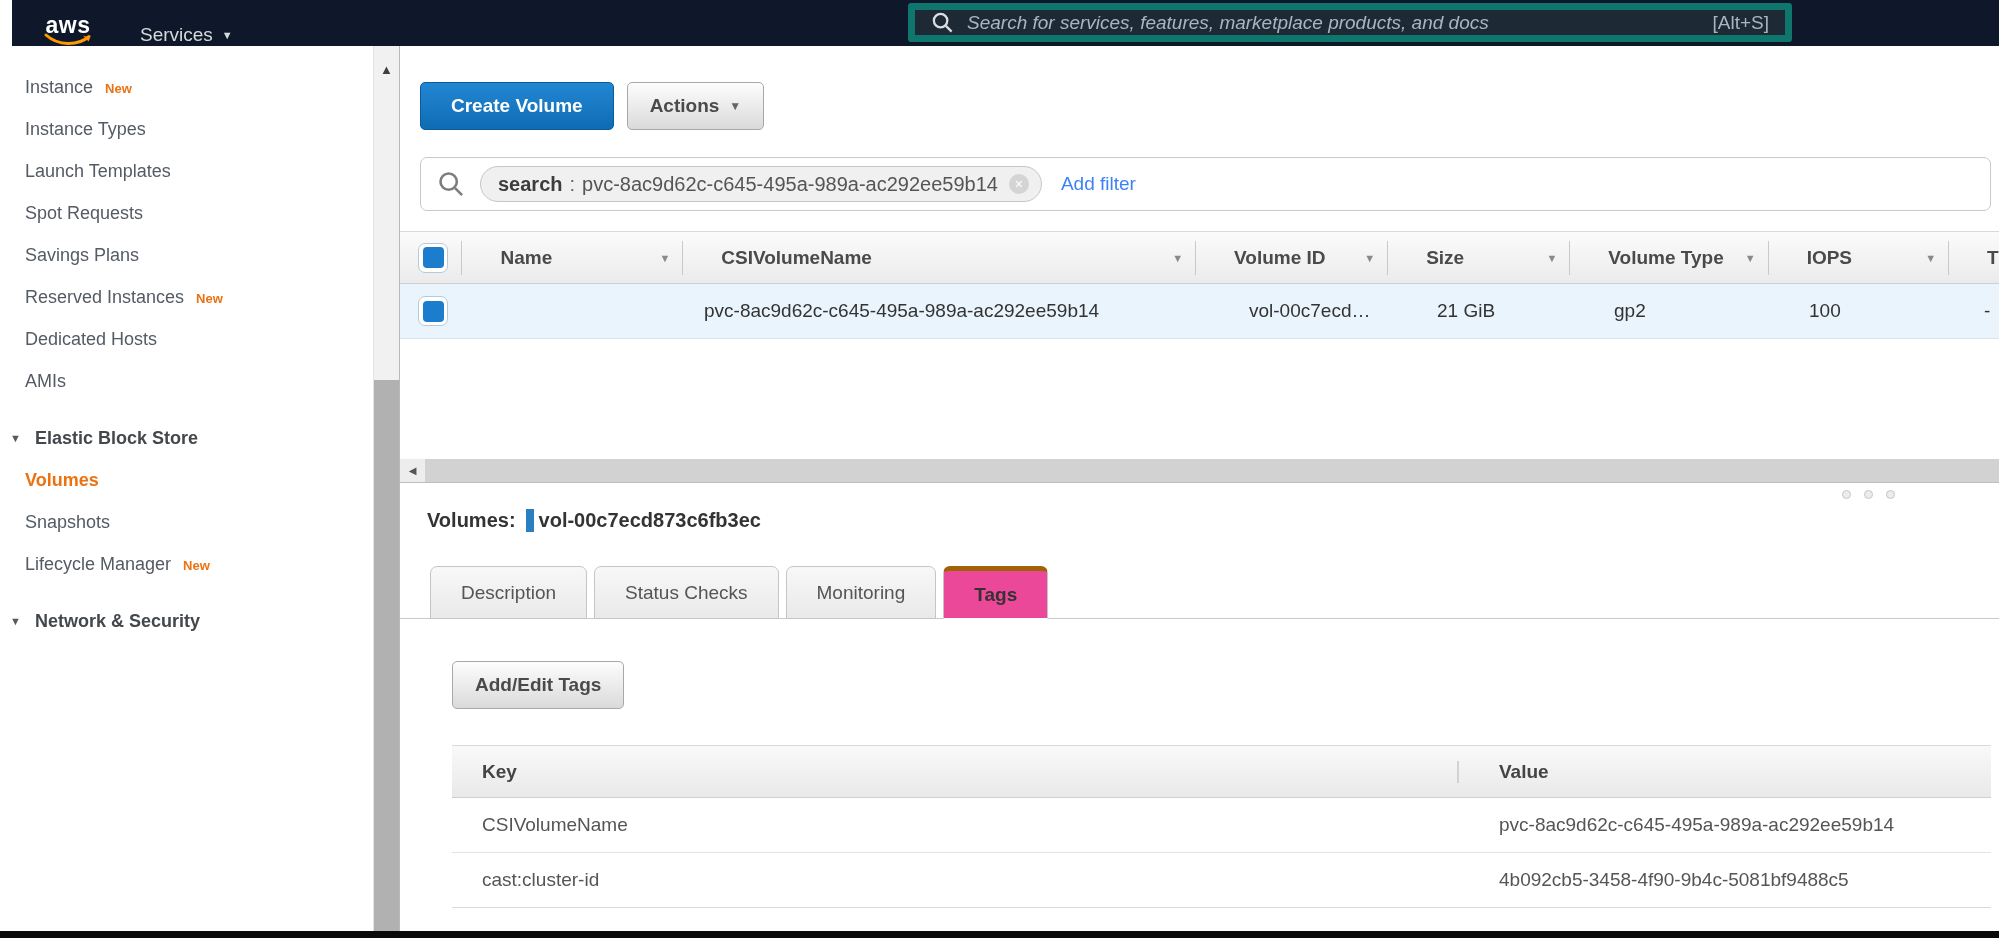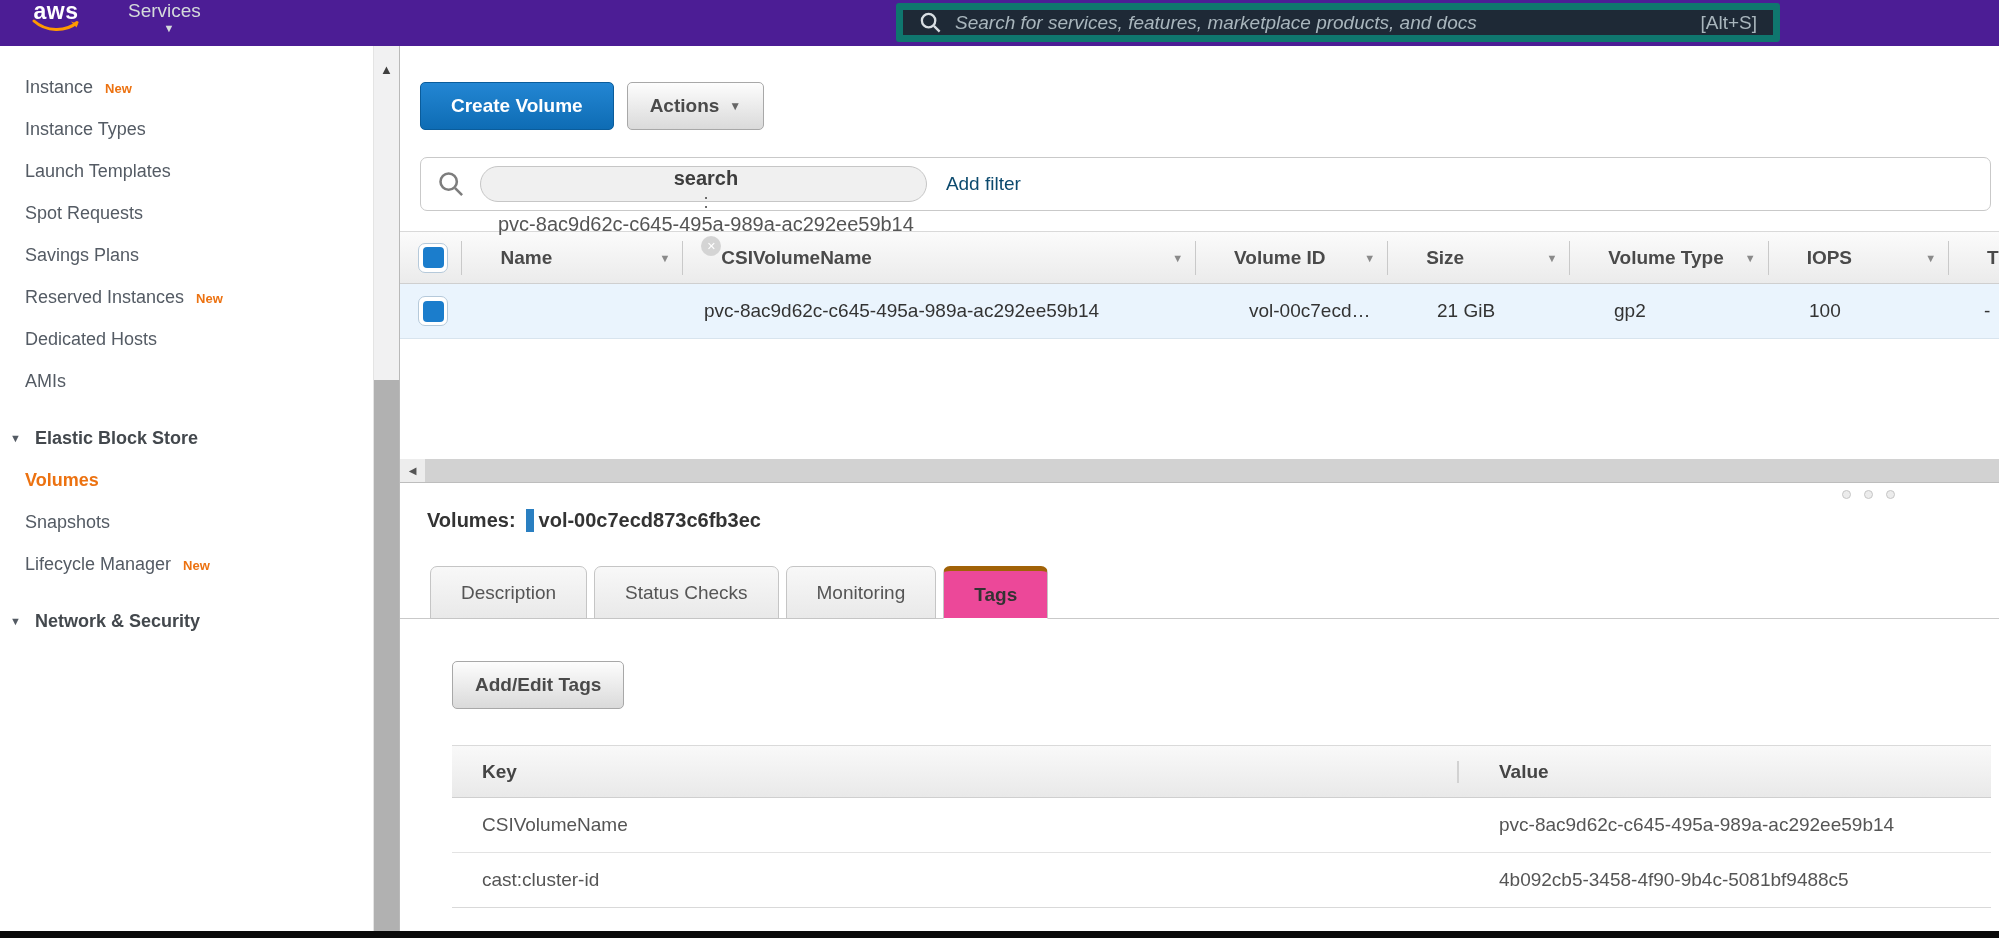--- a/index.html
+++ b/index.html
@@ -1,24 +1,24 @@
 <!DOCTYPE html>
 <html><head>
 <meta charset="utf-8">
 <style>
   * { box-sizing: border-box; }
   html, body { margin: 0; padding: 0; width: 1999px; height: 938px; overflow: hidden; }
   body { font-family: "Liberation Sans", "DejaVu Sans", sans-serif; background: #fff; position: relative; }
 
   
-  .topbar { height: 46px; background: #4c1d95; display: flex; align-items: flex-start; position: relative; }
+  .topbar { height: 46px; background: #0f172a; display: flex; align-items: flex-end; position: relative; margin-left: 12px; }
   .logo { margin-left: 30px; display: flex; flex-direction: column; align-items: center; width: 52px; cursor: pointer; }
   .logo-text { color: #ffffff; font-weight: bold; font-size: 23px; line-height: 22px; letter-spacing: 0.5px; }
   .swoosh { margin-top: -3px; }
-  .services { margin-left: 46px; color: #d5dbdb; font-size: 19px; display: flex; align-items: center; cursor: pointer; flex-direction: column; }
+  .services { margin-left: 46px; color: #d5dbdb; font-size: 19px; display: flex; align-items: center; cursor: pointer; }
   .services .caret-down { font-size: 11px; margin-left: 9px; color: #d5dbdb; }
   .nav-search { position: absolute; left: 896px; top: 3px; width: 884px; height: 39px; background: #1e2936; border: 7px solid #0f766e; border-radius: 3px; display: flex; align-items: center; color: #a9b6bd; cursor: text; }
   .nav-search svg { margin: 0 13px 0 16px; flex: 0 0 auto; }
   .nav-search .ph { font-style: italic; font-size: 19px; flex: 1; white-space: nowrap; overflow: hidden; }
   .nav-search .shortcut { margin-right: 16px; font-size: 19px; }
 
   
   .page { display: flex; height: 885px; }
 
   
@@ -38,26 +38,26 @@
   .main { flex: 1; border-left: 1px solid #b9b9b9; background: #fff; overflow: hidden; position: relative; }
 
   .toolbar { padding: 36px 0 0 20px; display: flex; gap: 13px; }
   .btn-primary { background: linear-gradient(#2386d3, #0e6cb4); border: 1px solid #0a5c9b; border-radius: 5px; color: #fff; font-weight: bold; font-size: 19px; font-family: inherit; padding: 12px 30px; cursor: pointer; }
   .btn-default { background: linear-gradient(#fdfdfd, #dadada); border: 1px solid #a8a8a8; border-radius: 5px; color: #4a4a4a; font-weight: bold; font-size: 19px; font-family: inherit; padding: 12px 22px; cursor: pointer; display: inline-flex; align-items: center; }
   .btn-caret { font-size: 12px; color: #666; margin-left: 10px; }
 
   
   .filterbar { margin: 27px 8px 0 20px; height: 54px; border: 1px solid #c9c9c9; border-radius: 7px; display: flex; align-items: center; background: #fff; }
   .filterbar .mag { margin-left: 16px; flex: 0 0 auto; }
-  .pill { margin-left: 15px; height: 36px; border: 1px solid #c6c6c6; background: #f0f0f0; border-radius: 18px; display: flex; align-items: center; padding: 0 12px 0 17px; font-size: 20px; cursor: default; flex-direction: column; }
+  .pill { margin-left: 15px; height: 36px; border: 1px solid #c6c6c6; background: #f0f0f0; border-radius: 18px; display: flex; align-items: center; padding: 0 12px 0 17px; font-size: 20px; cursor: default; }
   .pill-key { font-weight: bold; color: #3d3d3d; }
   .pill-sep { color: #666; margin: 0 7px; }
   .pill-val { color: #555; }
   .pill-x { width: 20px; height: 20px; border-radius: 50%; background: #d4d4d4; color: #fff; font-size: 11px; line-height: 20px; text-align: center; margin-left: 11px; cursor: pointer; }
-  .add-filter { color: #0c4a6e; font-size: 19px; margin-left: 19px; cursor: text; }
+  .add-filter { color: #3b82f6; font-size: 19px; margin-left: 19px; cursor: text; }
 
   
   .vt-head { margin-top: 20px; height: 53px; display: flex; align-items: center; background: linear-gradient(#fbfbfb, #ebebeb); border-top: 1px solid #d9d9d9; border-bottom: 1px solid #cfcfcf; gap: 20px; }
   .vt-col { height: 34px; display: flex; align-items: center; justify-content: space-between; padding: 0 12px 0 18px; border-right: 1px solid #c9c9c9; font-size: 19px; font-weight: bold; color: #4a4a4a; white-space: nowrap; overflow: hidden; cursor: pointer; }
   .sort { font-size: 11px; color: #8a8a8a; margin-left: 8px; }
   .col-check { width: 66px; }
   .col-name  { width: 220px; }
   .col-csi   { width: 545px; }
   .col-volid { width: 188px; }
   .col-size  { width: 177px; }

